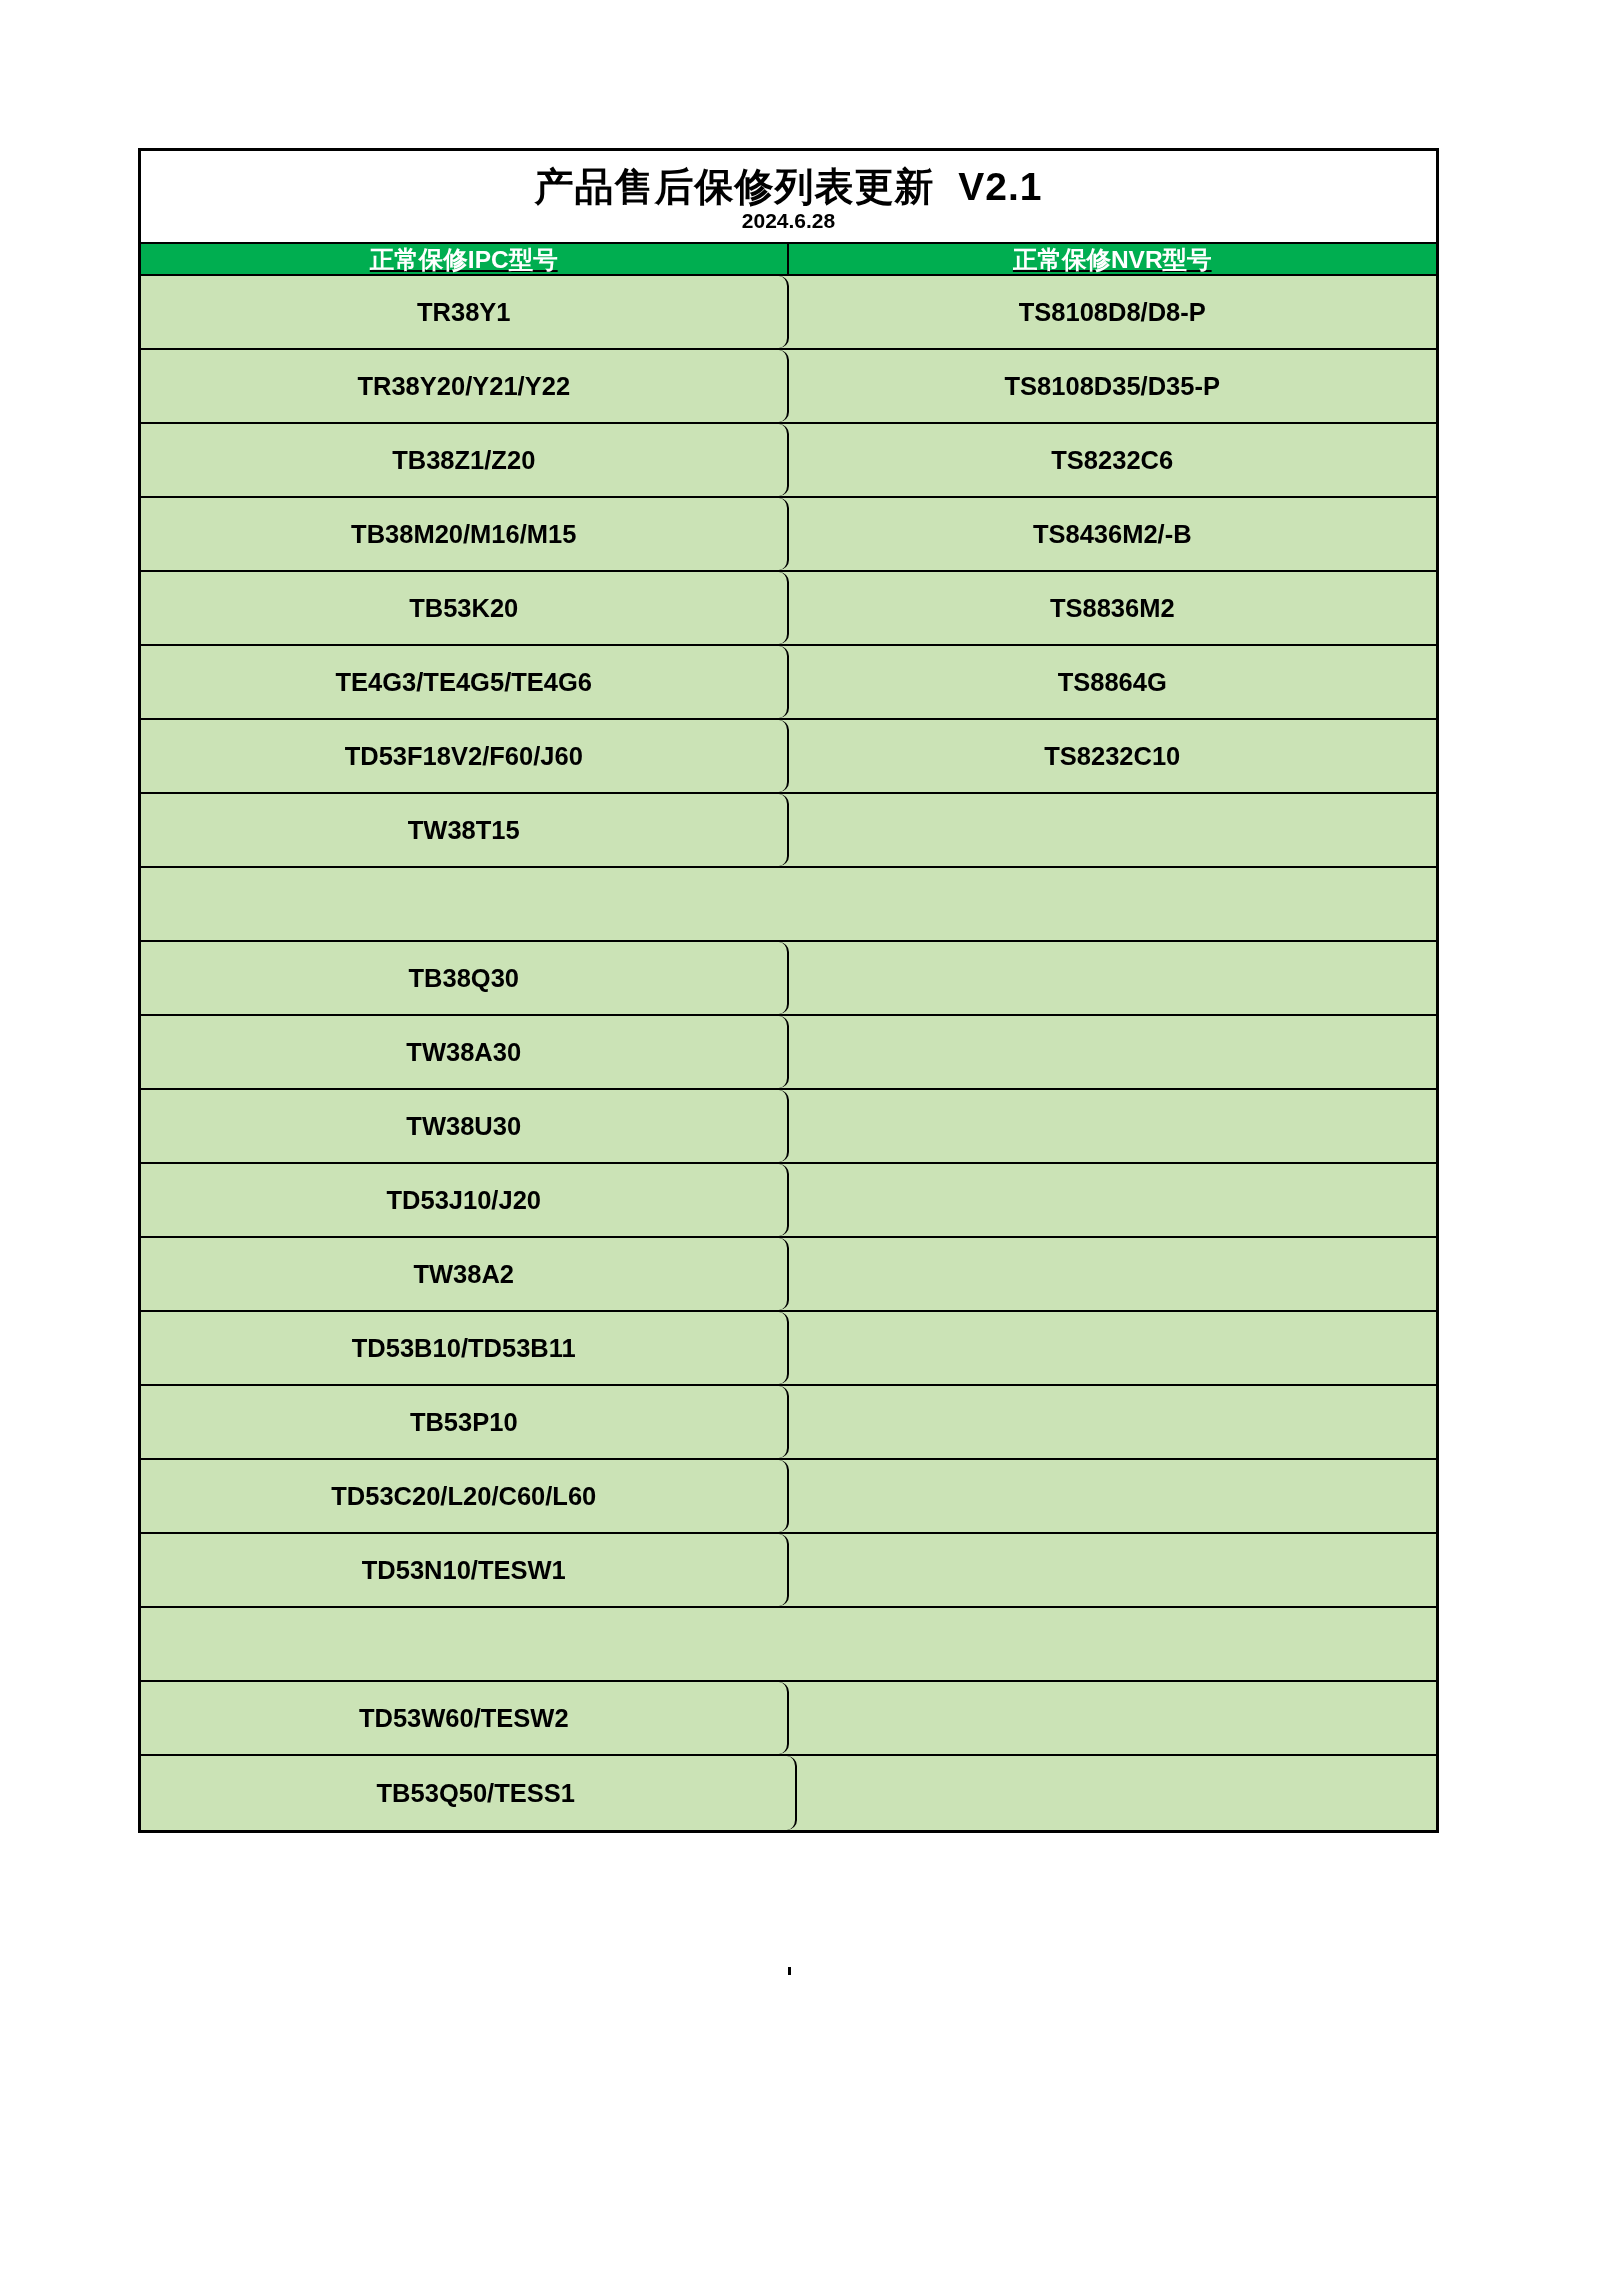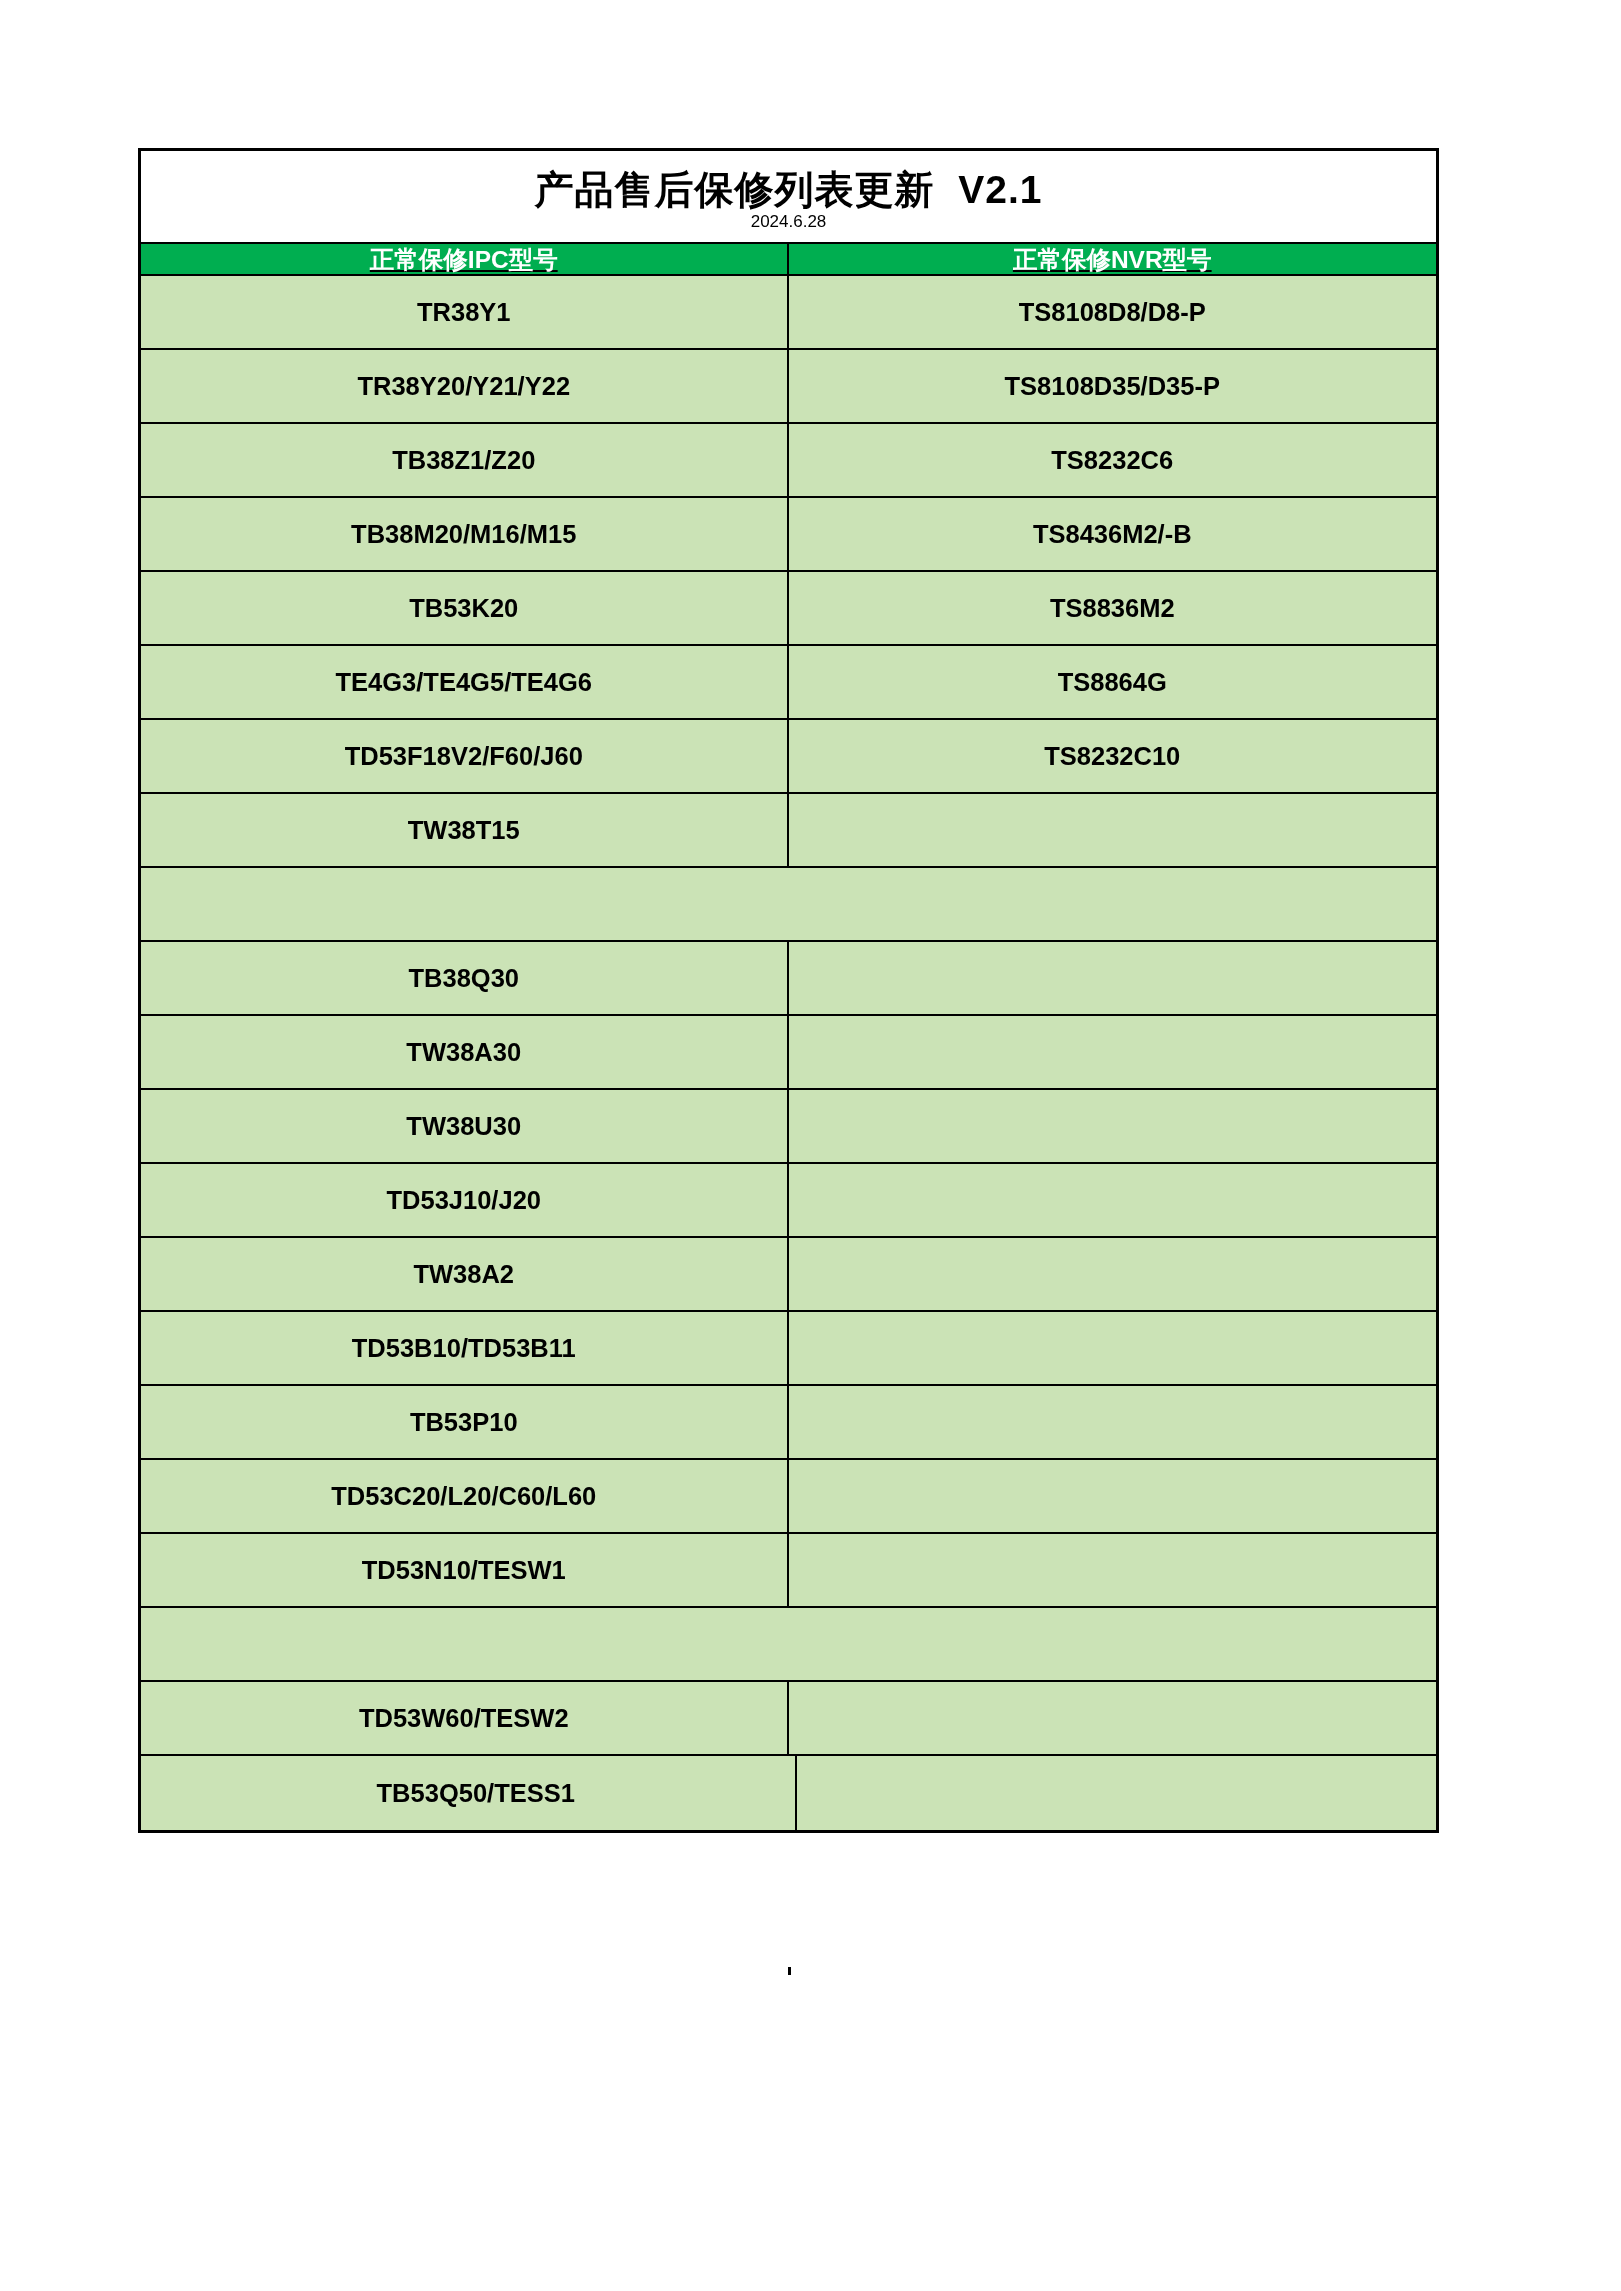--- a/index.html
+++ b/index.html
@@ -37,22 +37,22 @@
   }
   .title-text {
     font-size: 39px;
     font-weight: bold;
     color: #000000;
     letter-spacing: 1px;
     white-space: pre;
     line-height: 1.1;
   }
   .date-text {
-    font-size: 17px;
-    font-weight: normal;
+    font-size: 21px;
+    font-weight: bold;
     color: #000000;
     line-height: 1.15;
     text-align: right;
   }
   .header-row {
     display: flex;
     box-sizing: border-box;
     height: 32px;
     background: var(--header-bg, #00AE50);
     border-bottom: 2.9px solid var(--border-color, #000);
@@ -87,20 +87,21 @@
     display: flex;
     align-items: center;
     justify-content: center;
     font-size: 25.5px;
     font-weight: bold;
     color: var(--cell-text, #000);
     box-sizing: border-box;
   }
   .cell.ipc {
     border-right: 2.9px solid var(--border-color, #000);
+    border-radius: 10px;
   }
   .divider-tail {
     position: absolute;
     left: 788px;
     top: 1967px;
     width: 2.9px;
     height: 7.8px;
     background: var(--border-color, #000);
   }
 </style>

